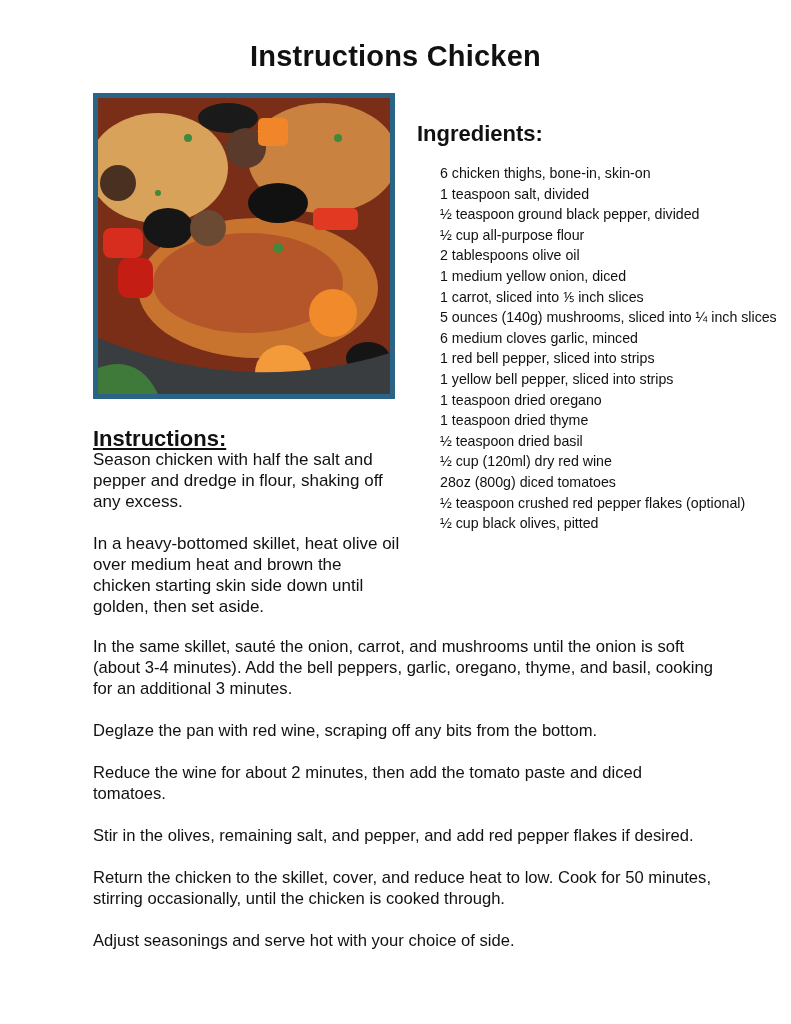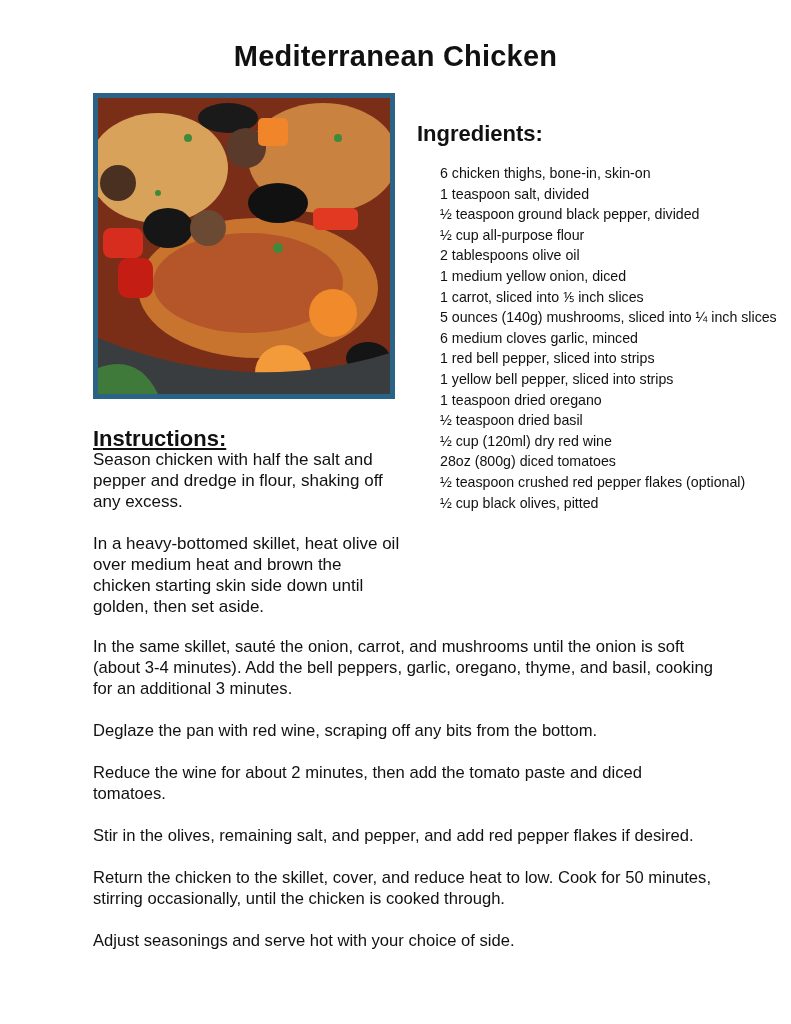--- a/index.html
+++ b/index.html
@@ -33,21 +33,21 @@
     }
     .steps-wide {
       position: absolute; left: 93px; top: 636px; width: 620px;
       font-size: 16.6px; line-height: 21px;
     }
     .steps-narrow p, .steps-wide p { margin: 0 0 21px 0; }
   </style>
 </head>
 <body>
 
-<div class="title">Mediterranean Chicken</div>
+<div class="title">Instructions Chicken</div>
 
 <div class="photo">
   <svg viewBox="0 0 292 296" preserveAspectRatio="none">
     <rect width="292" height="296" fill="#7a2e18"></rect>
     <ellipse cx="60" cy="70" rx="70" ry="55" fill="#d9a25a"></ellipse>
     <ellipse cx="225" cy="60" rx="75" ry="55" fill="#c9823f"></ellipse>
     <ellipse cx="160" cy="190" rx="120" ry="70" fill="#c8742e"></ellipse>
     <ellipse cx="150" cy="185" rx="95" ry="50" fill="#b5562a"></ellipse>
     <ellipse cx="180" cy="105" rx="30" ry="20" fill="#111"></ellipse>
     <ellipse cx="70" cy="130" rx="25" ry="20" fill="#161616"></ellipse>
@@ -78,20 +78,21 @@
   <li>½ teaspoon ground black pepper, divided</li>
   <li>½ cup all-purpose flour</li>
   <li>2 tablespoons olive oil</li>
   <li>1 medium yellow onion, diced</li>
   <li>1 carrot, sliced into ⅕ inch slices</li>
   <li>5 ounces (140g) mushrooms, sliced into ¼ inch slices</li>
   <li>6 medium cloves garlic, minced</li>
   <li>1 red bell pepper, sliced into strips</li>
   <li>1 yellow bell pepper, sliced into strips</li>
   <li>1 teaspoon dried oregano</li>
+  <li>1 teaspoon dried thyme</li>
   <li>½ teaspoon dried basil</li>
   <li>½ cup (120ml) dry red wine</li>
   <li>28oz (800g) diced tomatoes</li>
   <li>½ teaspoon crushed red pepper flakes (optional)</li>
   <li>½ cup black olives, pitted</li>
 </ul>
 
 <div class="h2 ins-h">Instructions:</div>
 <div class="steps-narrow">
   <p>Season chicken with half the salt and pepper and dredge in flour, shaking off any excess.</p>

